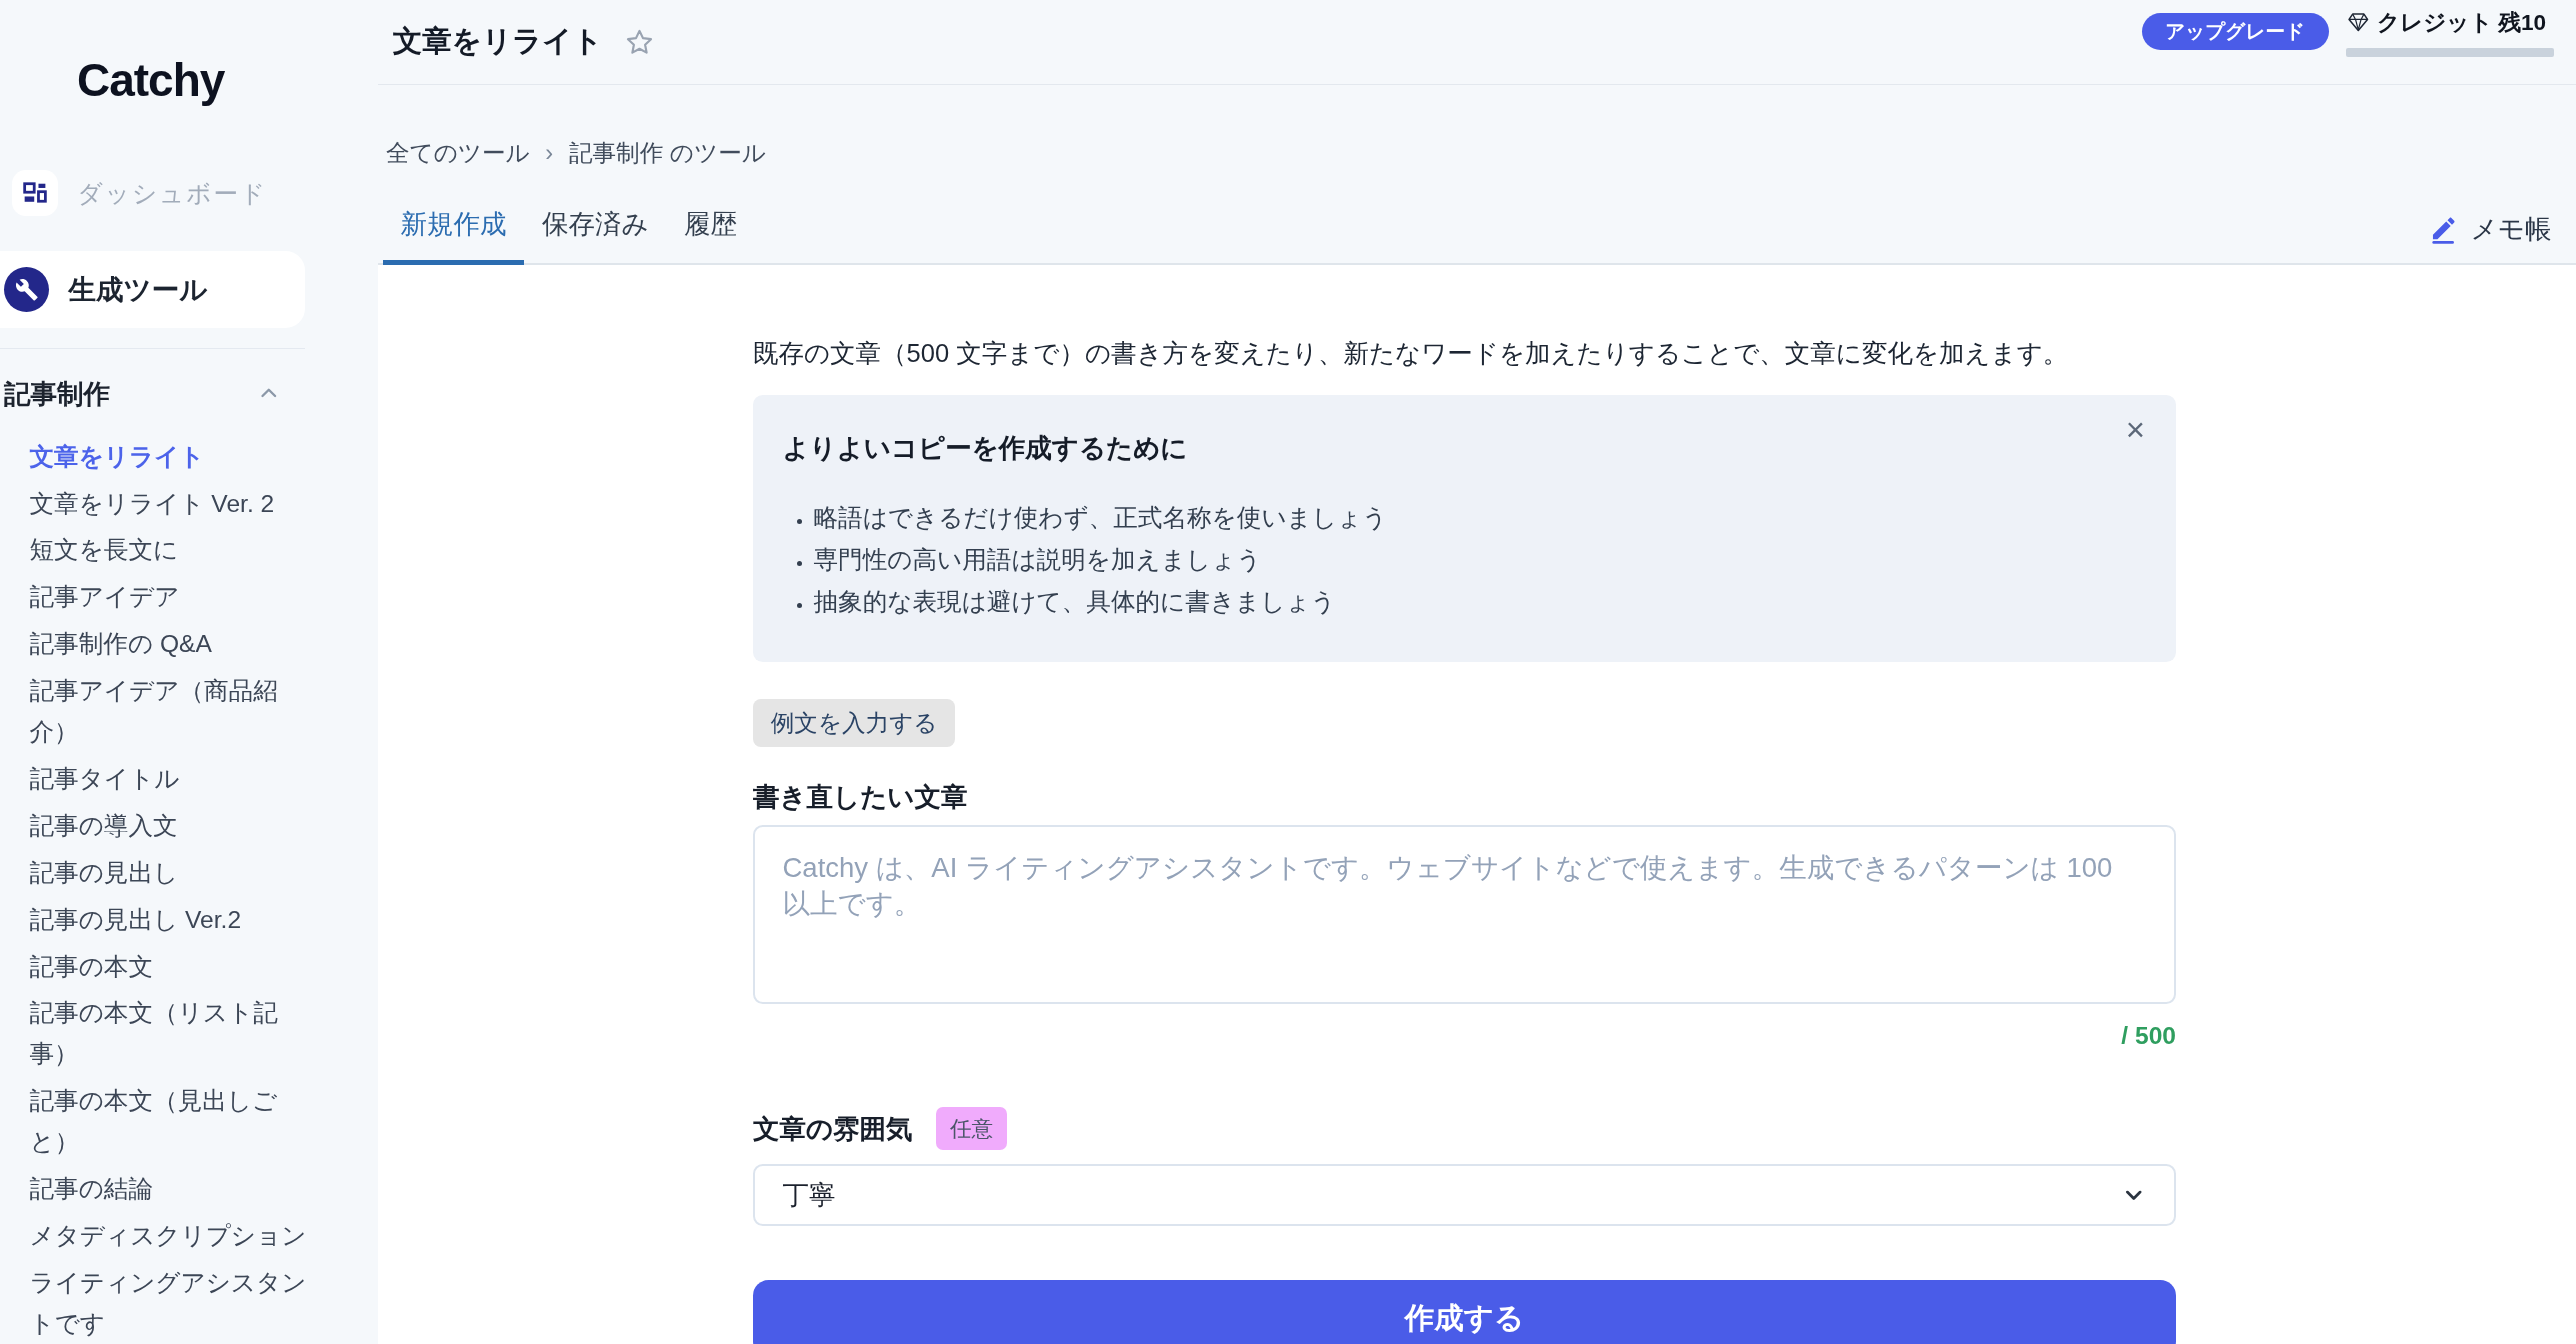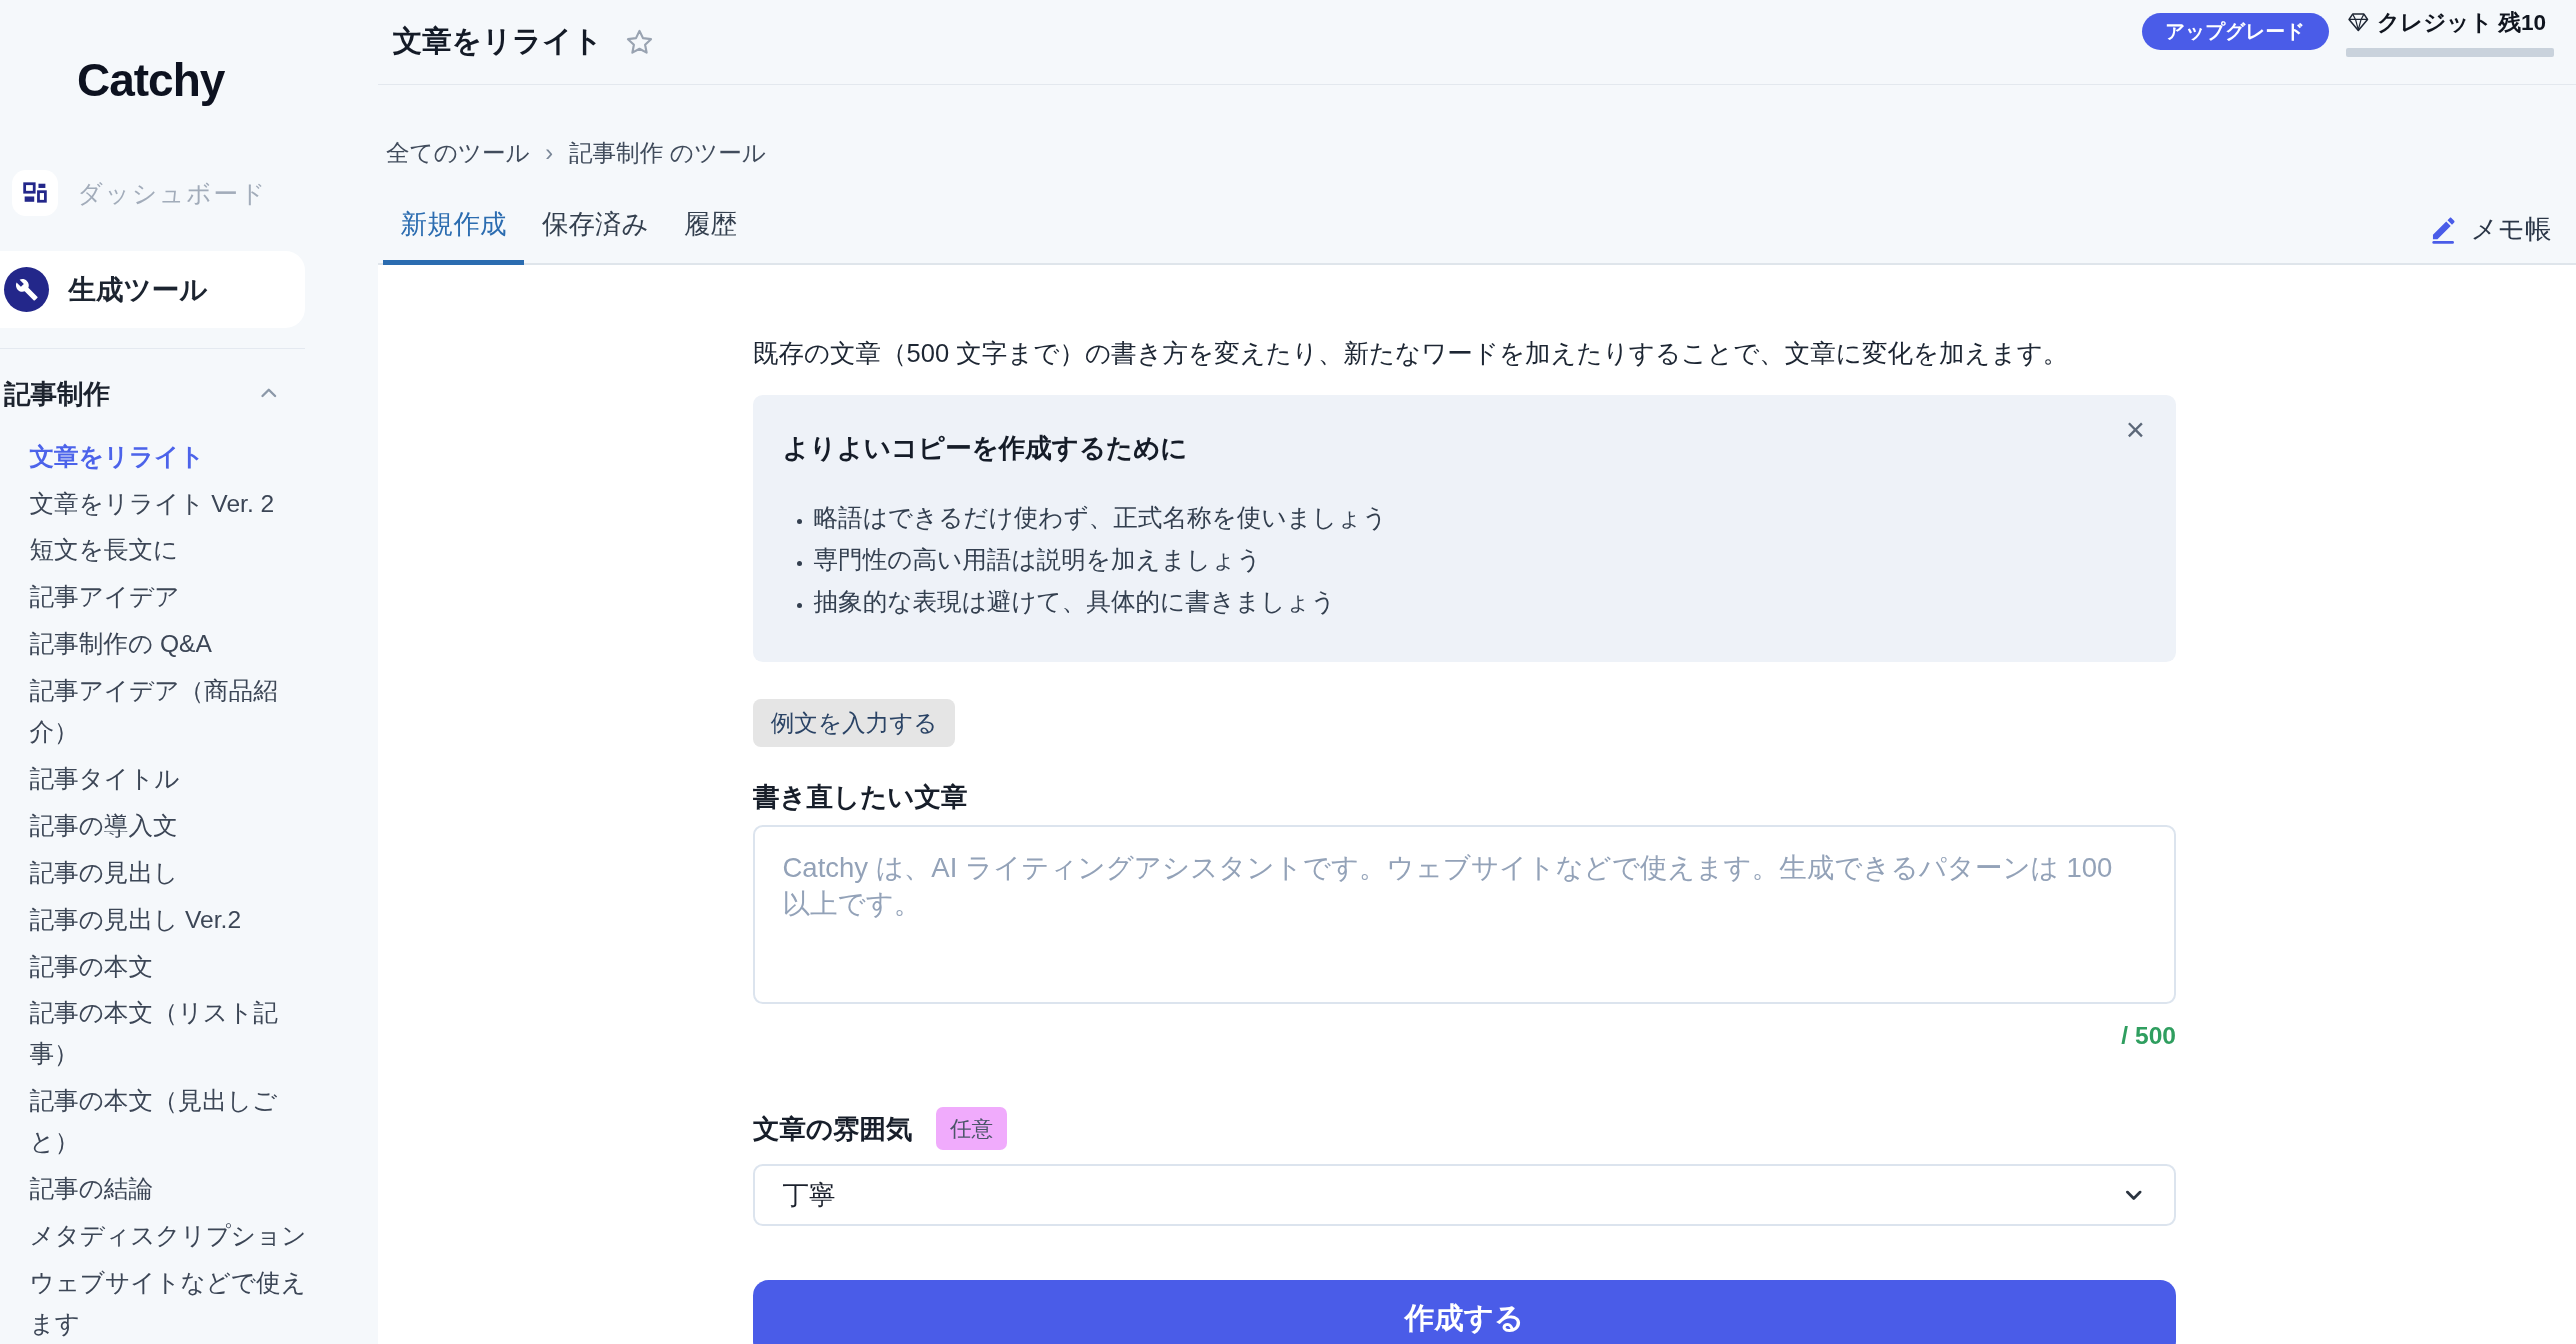--- a/index.html
+++ b/index.html
@@ -196,21 +196,21 @@
         <a class="nav-item">記事アイデア（商品紹介）</a>
         <a class="nav-item">記事タイトル</a>
         <a class="nav-item">記事の導入文</a>
         <a class="nav-item">記事の見出し</a>
         <a class="nav-item">記事の見出し Ver.2</a>
         <a class="nav-item">記事の本文</a>
         <a class="nav-item">記事の本文（リスト記事）</a>
         <a class="nav-item">記事の本文（見出しごと）</a>
         <a class="nav-item">記事の結論</a>
         <a class="nav-item">メタディスクリプション</a>
-        <a class="nav-item">ウェブサイトなどで使えます</a>
+        <a class="nav-item">ライティングアシスタントです</a>
     </nav>
   </aside>
 
   <div class="main">
     <header class="hdr">
       <div class="title-row">
         <h1 class="page-title">文章をリライト</h1>
         <span class="star">
           <svg width="31" height="31" viewBox="0 0 24 24">
             <path d="M12 3l2.7 5.6 6.2.85-4.55 4.3 1.15 6.1L12 16.9l-5.5 2.95 1.15-6.1L3.1 9.45l6.2-.85z" fill="none" stroke="#99a3b1" stroke-width="1.7" stroke-linejoin="round"></path>

